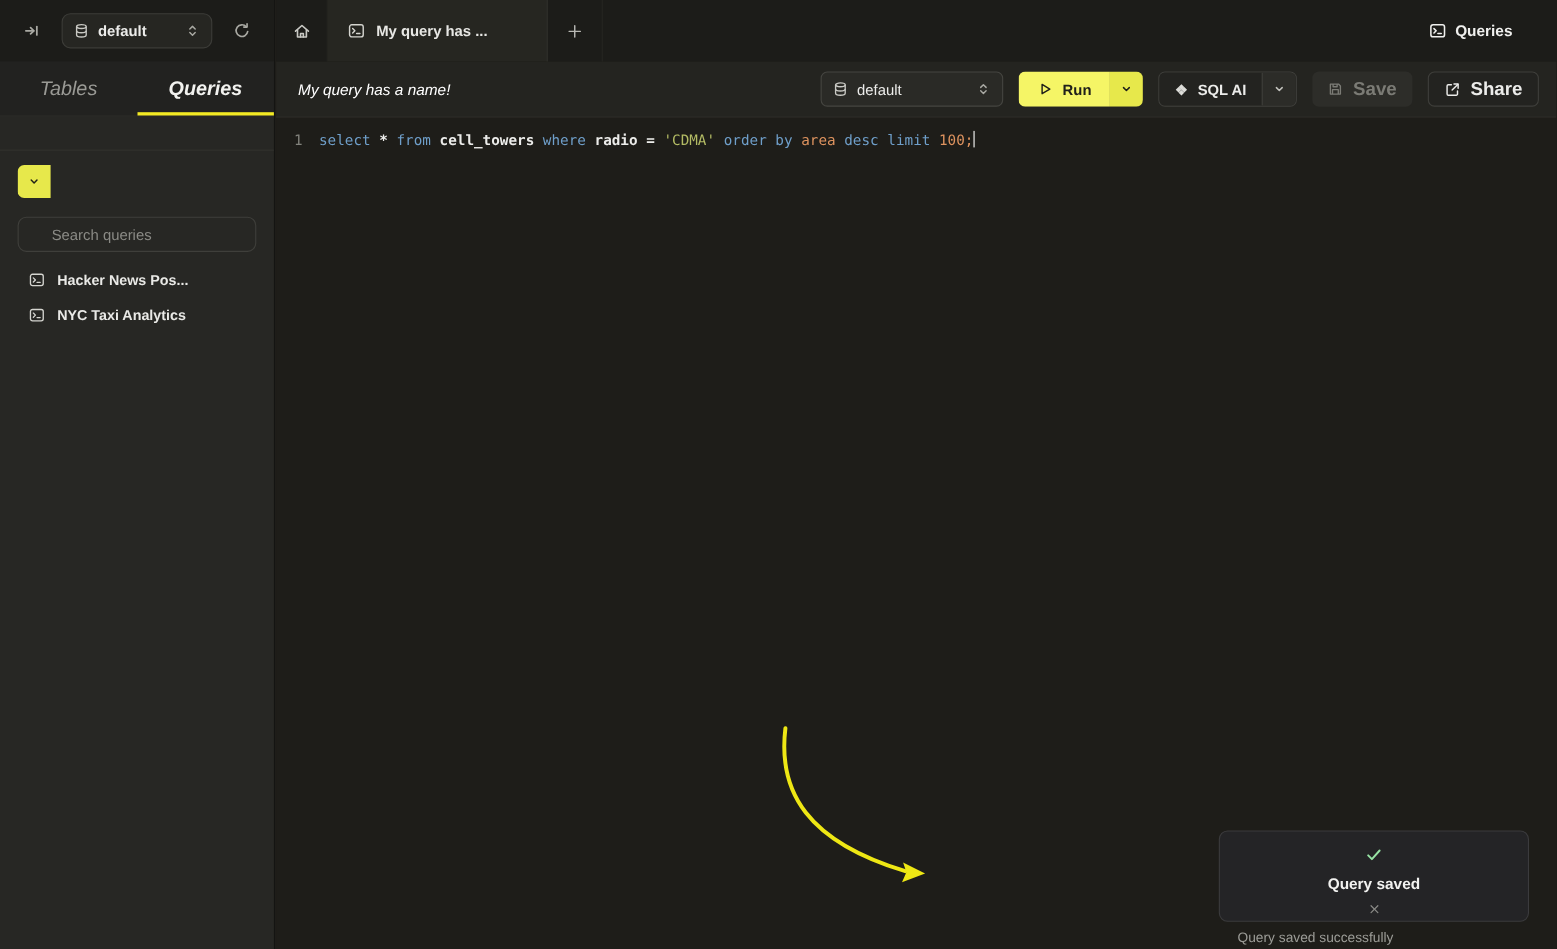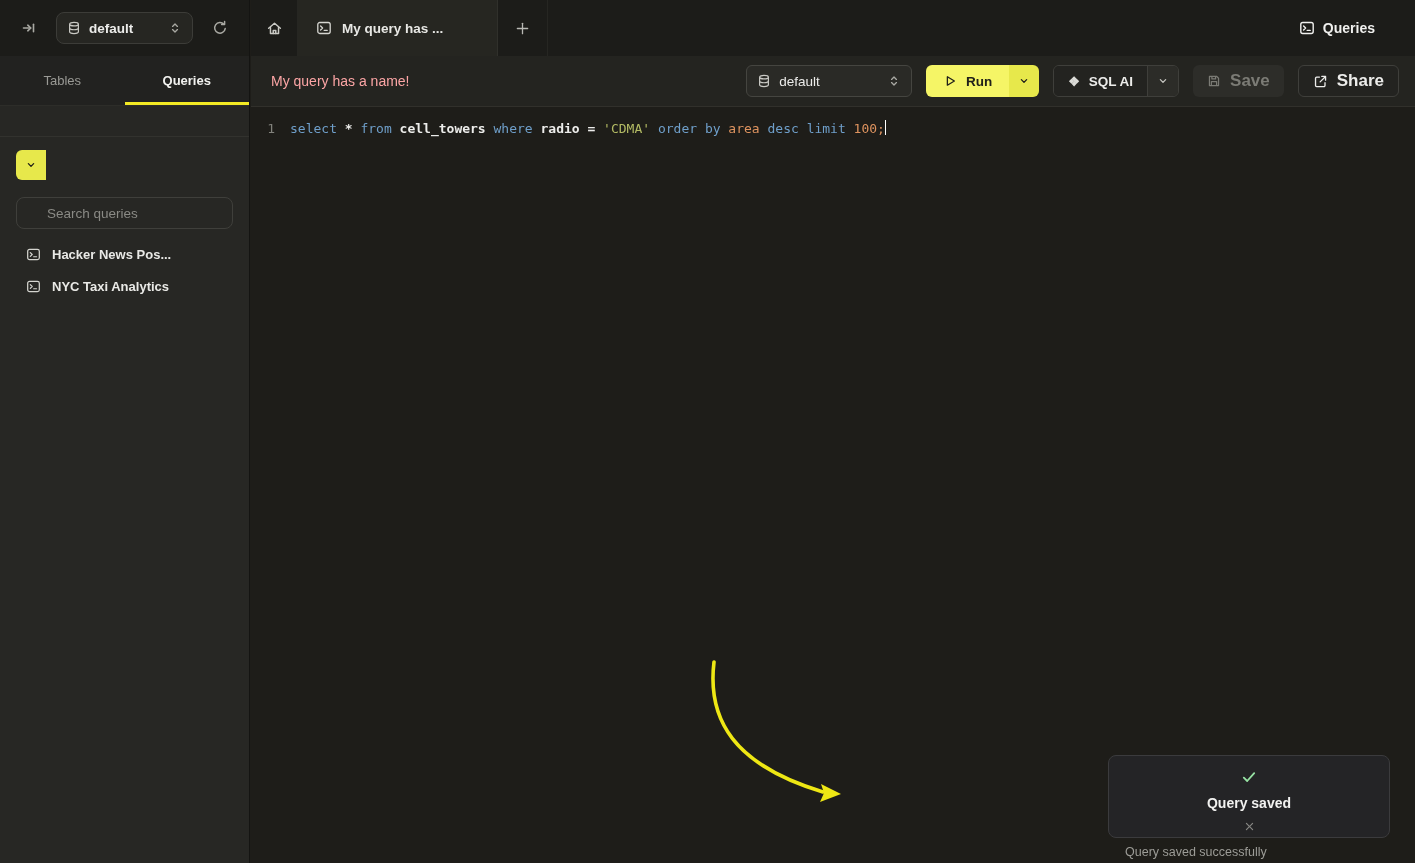--- a/index.html
+++ b/index.html
@@ -9,21 +9,21 @@
   svg.ic { display:block; }
 
   
   .sidebar { position:absolute; left:0; top:0; width:250px; height:863px; background:#272724; border-right:1px solid #141412; display:flex; flex-direction:column; }
   .sidebar-top { height:56px; background:#1c1c19; display:flex; align-items:center; padding:0 14px; gap:12px; flex:none; }
   .icon-btn { width:30px; height:30px; display:flex; align-items:center; justify-content:center; color:#a9a9a3; border-radius:6px; cursor:pointer; flex:none; }
   .db-select-top { flex:1; height:32px; background:#262622; border:1px solid #3c3c38; border-radius:8px; display:flex; align-items:center; padding:0 10px; gap:8px; cursor:pointer; }
   .db-select-top .lbl { flex:1; font-size:13.5px; font-weight:600; color:#ececea; }
 
   .sidebar-tabs { height:50px; background:#222220; border-bottom:1px solid #2d2d29; display:flex; flex:none; }
-  .s-tab { width:50%; display:flex; align-items:center; justify-content:center; font-size:13px; color:#9a9a95; cursor:pointer; position:relative; }
+  .s-tab { width:50%; display:flex; align-items:center; justify-content:center; font-size:18px; color:#9a9a95; cursor:pointer; position:relative;font-style:italic; }
   .s-tab.active { color:#f2f2ef; font-weight:600; }
   .s-tab.active::after { content:""; position:absolute; left:0; right:0; bottom:0; height:3px; background:#f3ea24; }
 
   .sidebar-body { padding:14px 16px 0 16px; display:flex; flex-direction:column; }
   .filter-select { height:32px; border:1px solid #3f3f3b; border-radius:8px; display:flex; align-items:center; padding:0 10px; gap:8px; cursor:pointer; background:transparent; }
   .filter-select .lbl { flex:1; font-size:13.5px; color:#ececea; }
   .sb-divider { height:1px; background:#32322e; margin:16px -16px 0 -16px; }
 
   .new-query { margin-top:13px; height:30px; border-radius:6px; overflow:hidden; display:flex; cursor:pointer; flex:none; }
   .new-query .main { flex:1; background:#f5f566; color:#222218; display:flex; align-items:center; justify-content:center; gap:8px; font-size:13.5px; font-weight:600; }
@@ -43,21 +43,21 @@
   .main-topbar { height:56px; background:#1c1c19; display:flex; align-items:center; flex:none; }
   .home-btn { width:47px; height:100%; display:flex; align-items:center; justify-content:center; color:#c9c9c4; border-right:1px solid #262622; cursor:pointer; }
   .e-tab { width:200px; height:100%; background:#262621; display:flex; align-items:center; padding:0 18px; gap:10px; color:#e7e7e4; border-right:1px solid #30302b; cursor:pointer; }
   .e-tab .lbl { font-size:13.5px; font-weight:600; white-space:nowrap; }
   .plus-btn { width:50px; height:100%; display:flex; align-items:center; justify-content:center; color:#b9b9b4; border-right:1px solid #262622; cursor:pointer; }
   .topbar-spacer { flex:1; }
   .queries-nav { display:flex; align-items:center; gap:8px; padding-right:40px; color:#f0f0ee; cursor:pointer; }
   .queries-nav .lbl { font-size:14px; font-weight:700; }
 
   .main-header { height:51px; background:#242420; border-bottom:1px solid #31302b; display:flex; align-items:center; padding:0 16px 0 20px; gap:14px; flex:none; }
-  .doc-title { font-size:14px; color:#fca5a5; flex:none; }
+  .doc-title { font-size:14px; color:#ffffff; flex:none;font-style:italic; }
   .header-spacer { flex:1; }
   .db-select-hdr { width:166px; height:32px; background:#2a2a26; border:1px solid #454540; border-radius:6px; display:flex; align-items:center; padding:0 10px; gap:8px; cursor:pointer; flex:none; }
   .db-select-hdr .lbl { flex:1; font-size:13.5px; color:#ececea; }
 
   .btn-group { height:32px; border-radius:6px; overflow:hidden; display:flex; flex:none; cursor:pointer; }
   .run .main-part { width:83px; background:#f5f566; color:#20201a; display:flex; align-items:center; justify-content:center; gap:9px; font-size:13.5px; font-weight:600; }
   .run .chev-part { width:30px; background:#e7e84b; color:#20201a; display:flex; align-items:center; justify-content:center; }
   .sqlai { border:1px solid #3f3f3b; }
   .sqlai .main-part { padding:0 14px; display:flex; align-items:center; gap:9px; font-size:13.5px; font-weight:600; color:#ececea; background:#232320; }
   .sqlai .spark { font-size:13px; color:#dcdcd8; }

